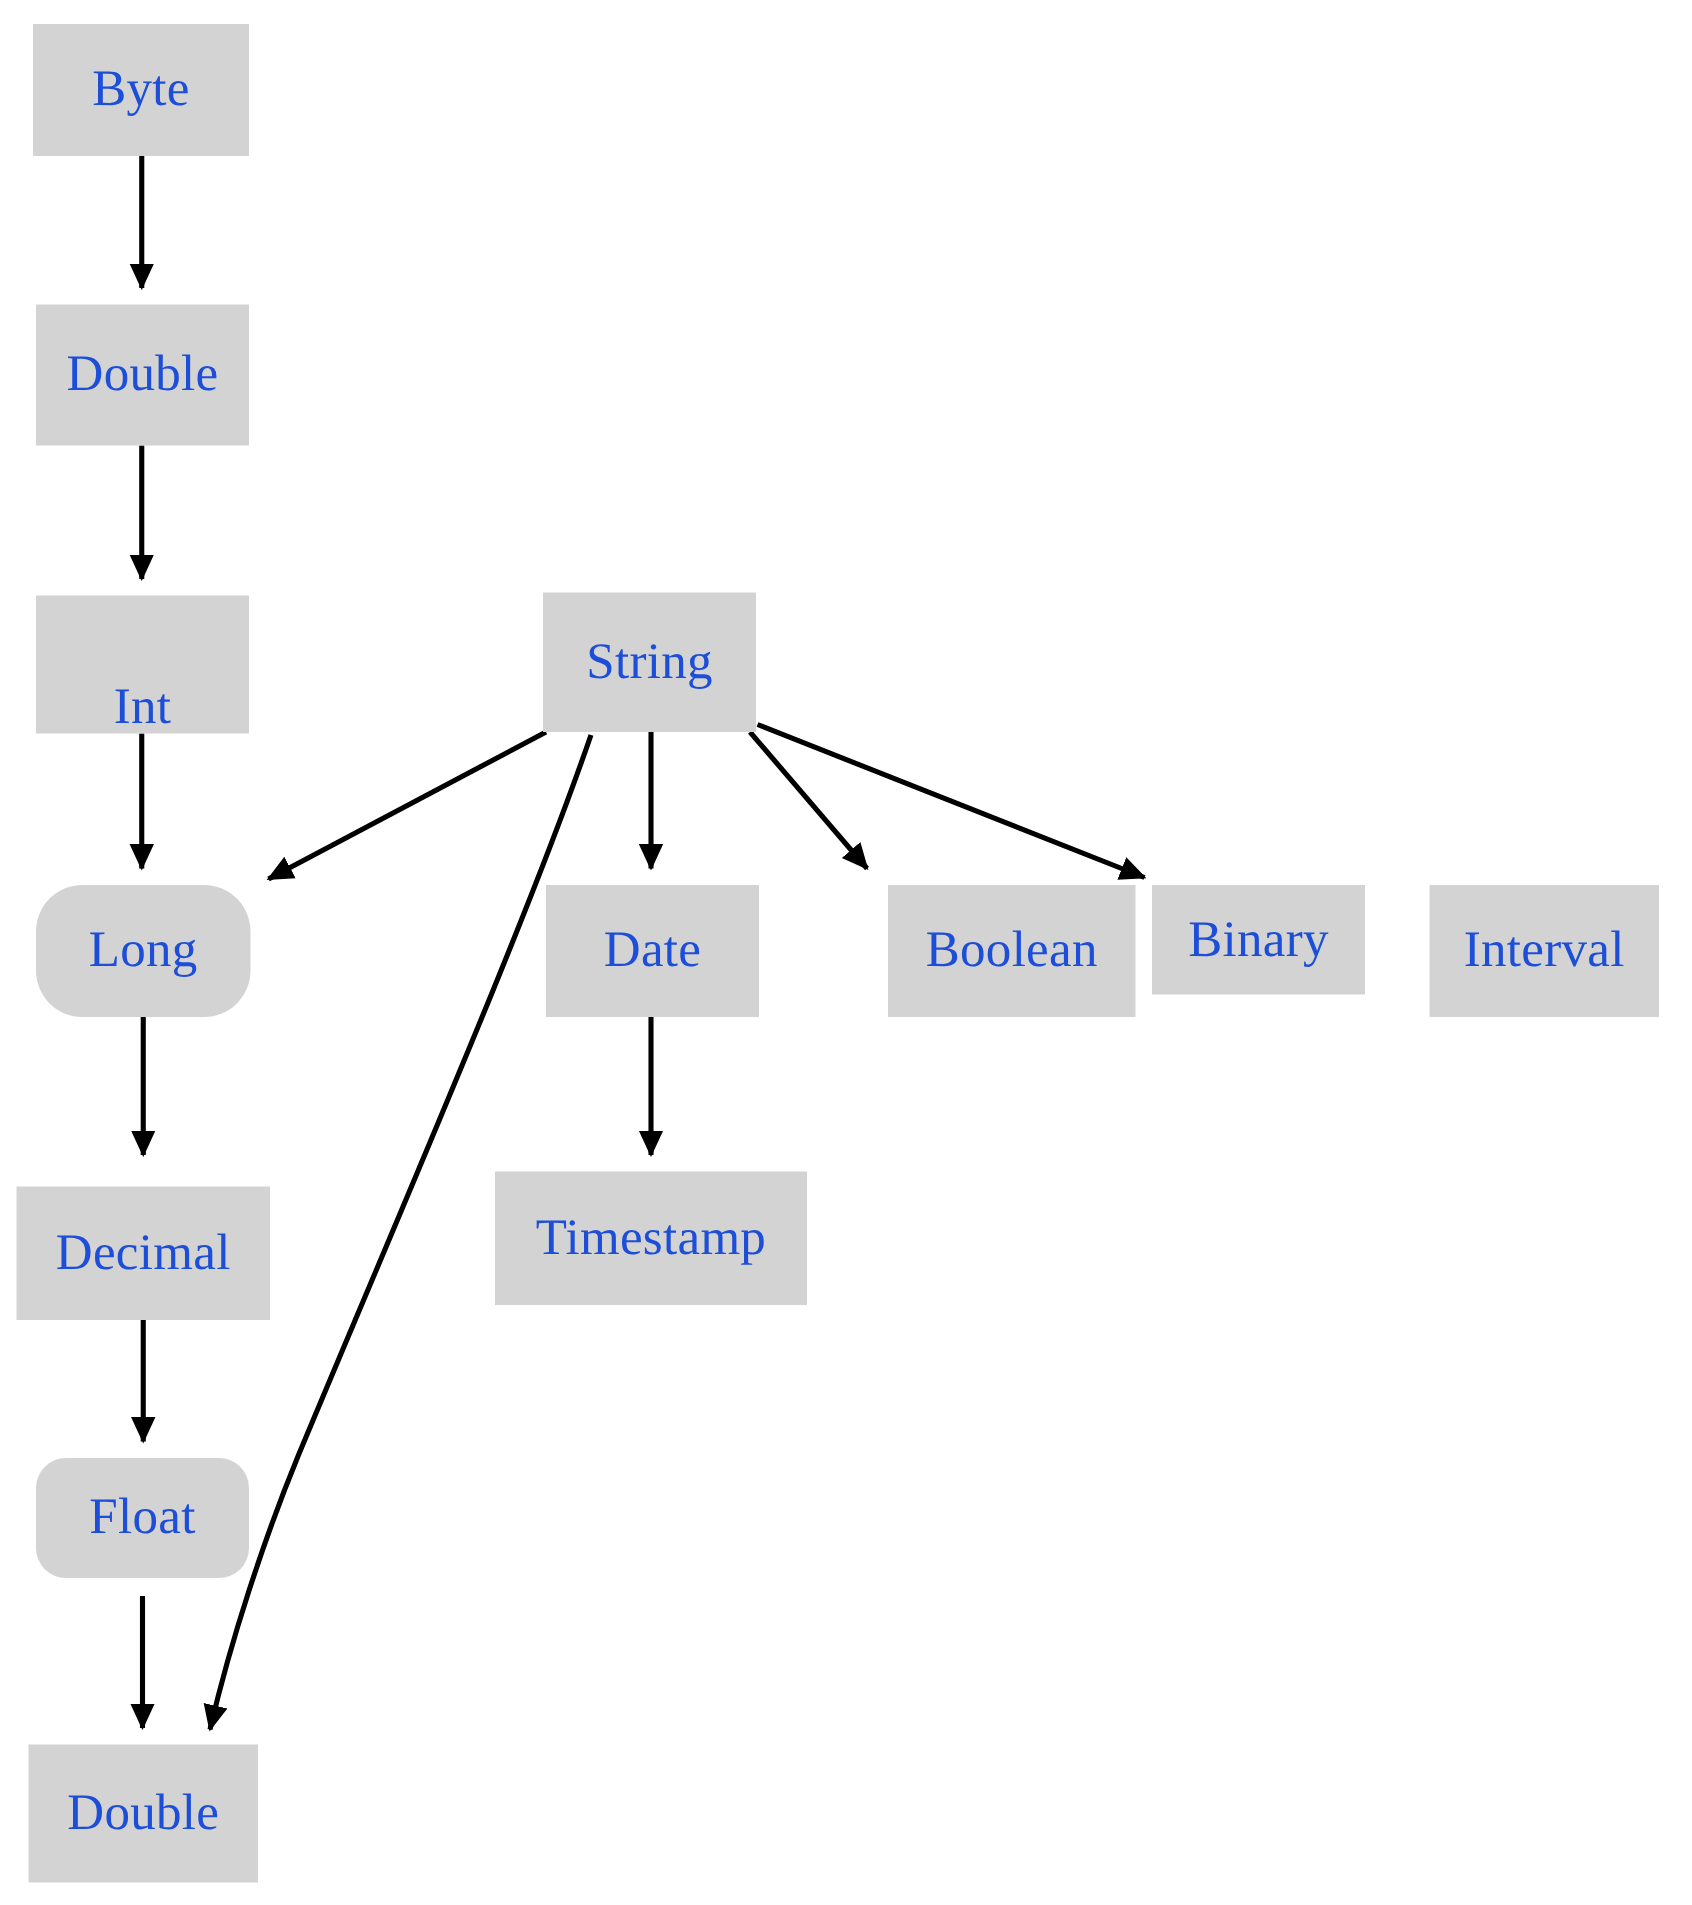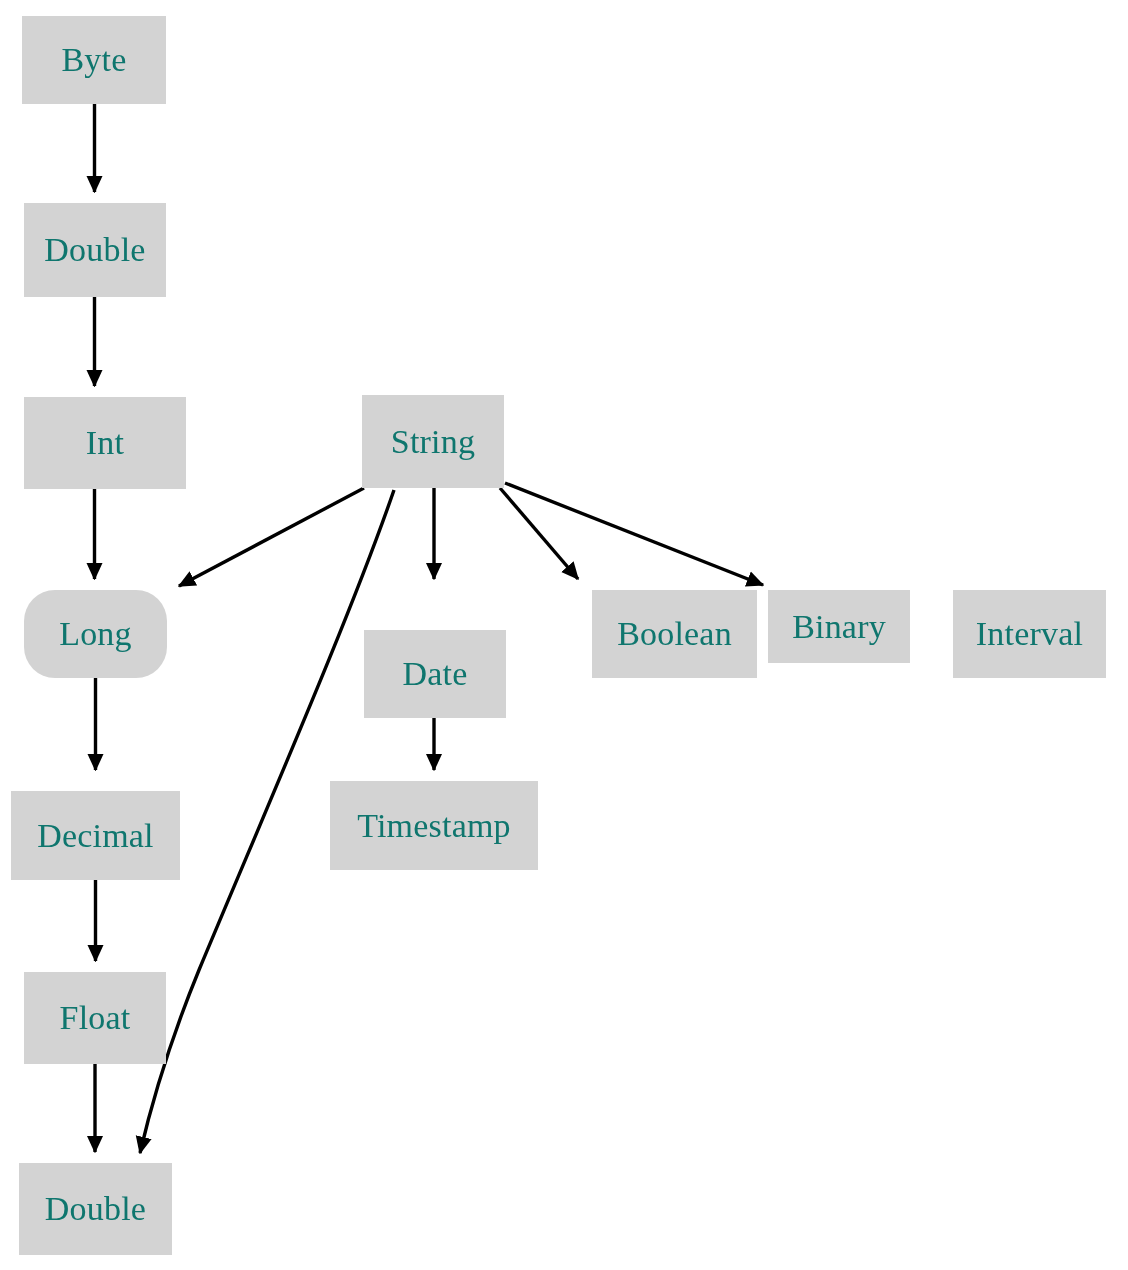--- a/index.html
+++ b/index.html
@@ -25,21 +25,21 @@
     height: 1270px;
     pointer-events: none;
   }
   .node {
     position: absolute;
     box-sizing: border-box;
     background: #d3d3d3;
     display: flex;
     align-items: center;
     justify-content: center;
-    color: #0f766e;
+    color: #1d4ed8;
     font-size: 34px;
     line-height: 1;
     letter-spacing: 0.2px;
     white-space: nowrap;
   }
 </style>
 </head>
 <body>
 
 <div id="graph-canvas">
@@ -68,33 +68,33 @@
   </svg>
 
   <div class="node" style="left:22px; top:16px; width:144px; height:88px;">
     <span>Byte</span>
   </div>
 
   <div class="node" style="left:24px; top:203px; width:142px; height:94px;">
     <span>Double</span>
   </div>
 
-  <div class="node" style="left:24px; top:397px; width:162px; height:92px;">
+  <div class="node" style="left:24px; top:397px; width:142px; height:92px;align-items:flex-end;">
     <span>Int</span>
   </div>
 
   <div class="node" style="left:362px; top:395px; width:142px; height:93px;">
     <span>String</span>
   </div>
 
   <div class="node" style="left:24px; top:590px; width:143px; height:88px;border-radius:31px;">
     <span>Long</span>
   </div>
 
-  <div class="node" style="left:364px; top:590px; width:142px; height:88px;margin-top:40px;">
+  <div class="node" style="left:364px; top:590px; width:142px; height:88px;">
     <span>Date</span>
   </div>
 
   <div class="node" style="left:553px; top:590px; width:165px; height:88px;margin-left:39px;">
     <span>Boolean</span>
   </div>
 
   <div class="node" style="left:768px; top:590px; width:142px; height:73px;">
     <span>Binary</span>
   </div>
@@ -104,21 +104,21 @@
   </div>
 
   <div class="node" style="left:11px; top:781px; width:169px; height:89px;margin-top:10px;">
     <span>Decimal</span>
   </div>
 
   <div class="node" style="left:330px; top:781px; width:208px; height:89px;">
     <span>Timestamp</span>
   </div>
 
-  <div class="node" style="left:24px; top:972px; width:142px; height:92px;">
+  <div class="node" style="left:24px; top:972px; width:142px; height:80px;border-radius:20px;">
     <span>Float</span>
   </div>
 
   <div class="node" style="left:19px; top:1163px; width:153px; height:92px;">
     <span>Double</span>
   </div>
 
 </div>
 
 </body></html>

